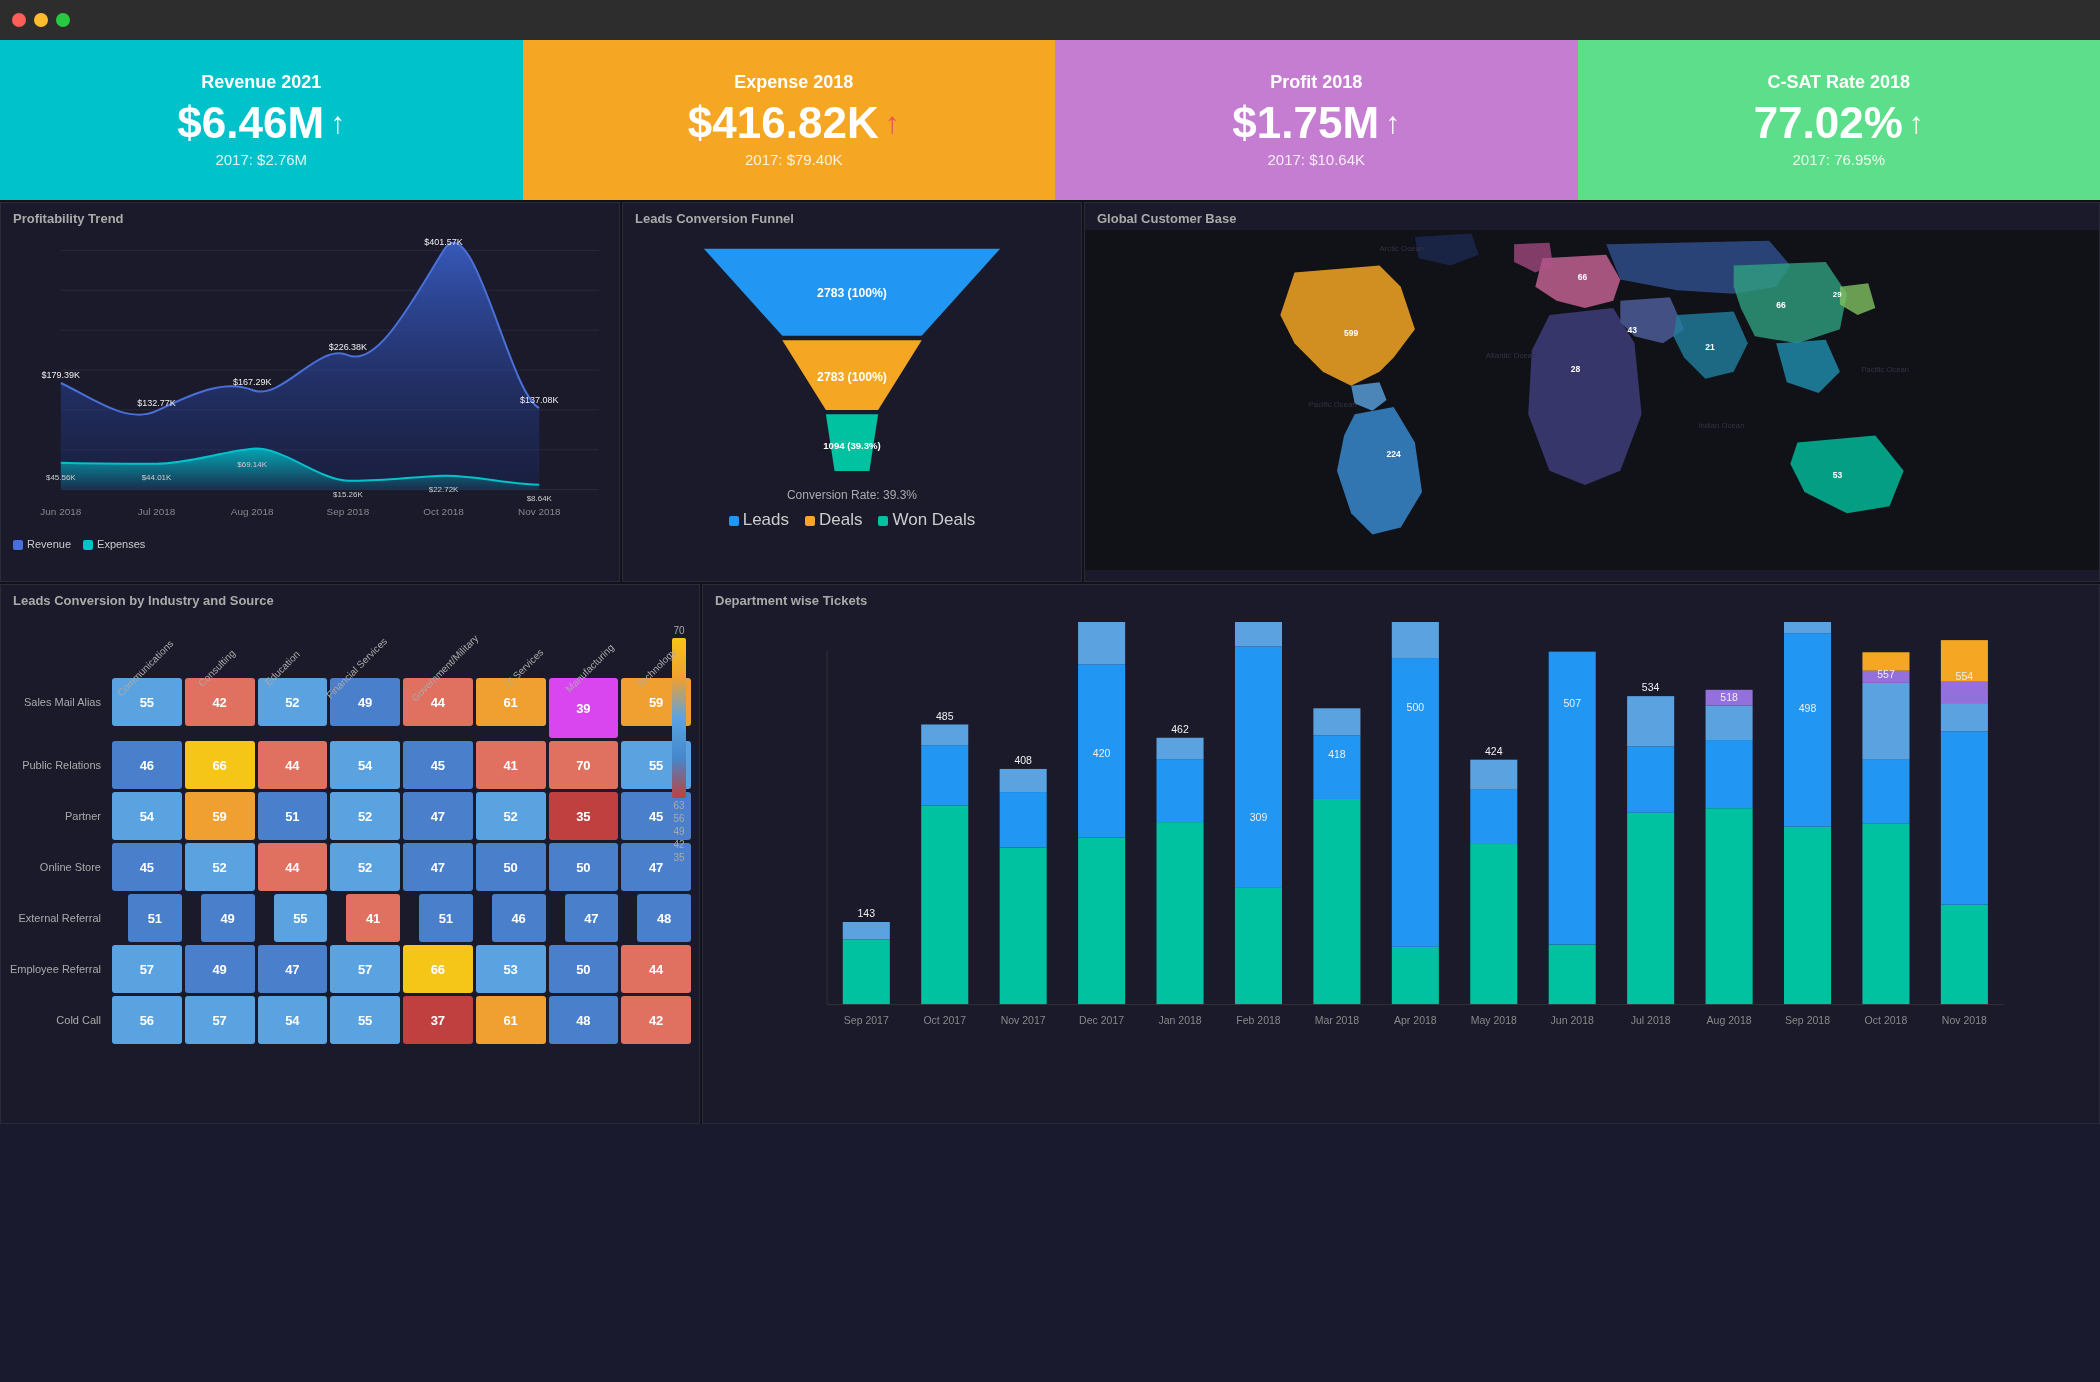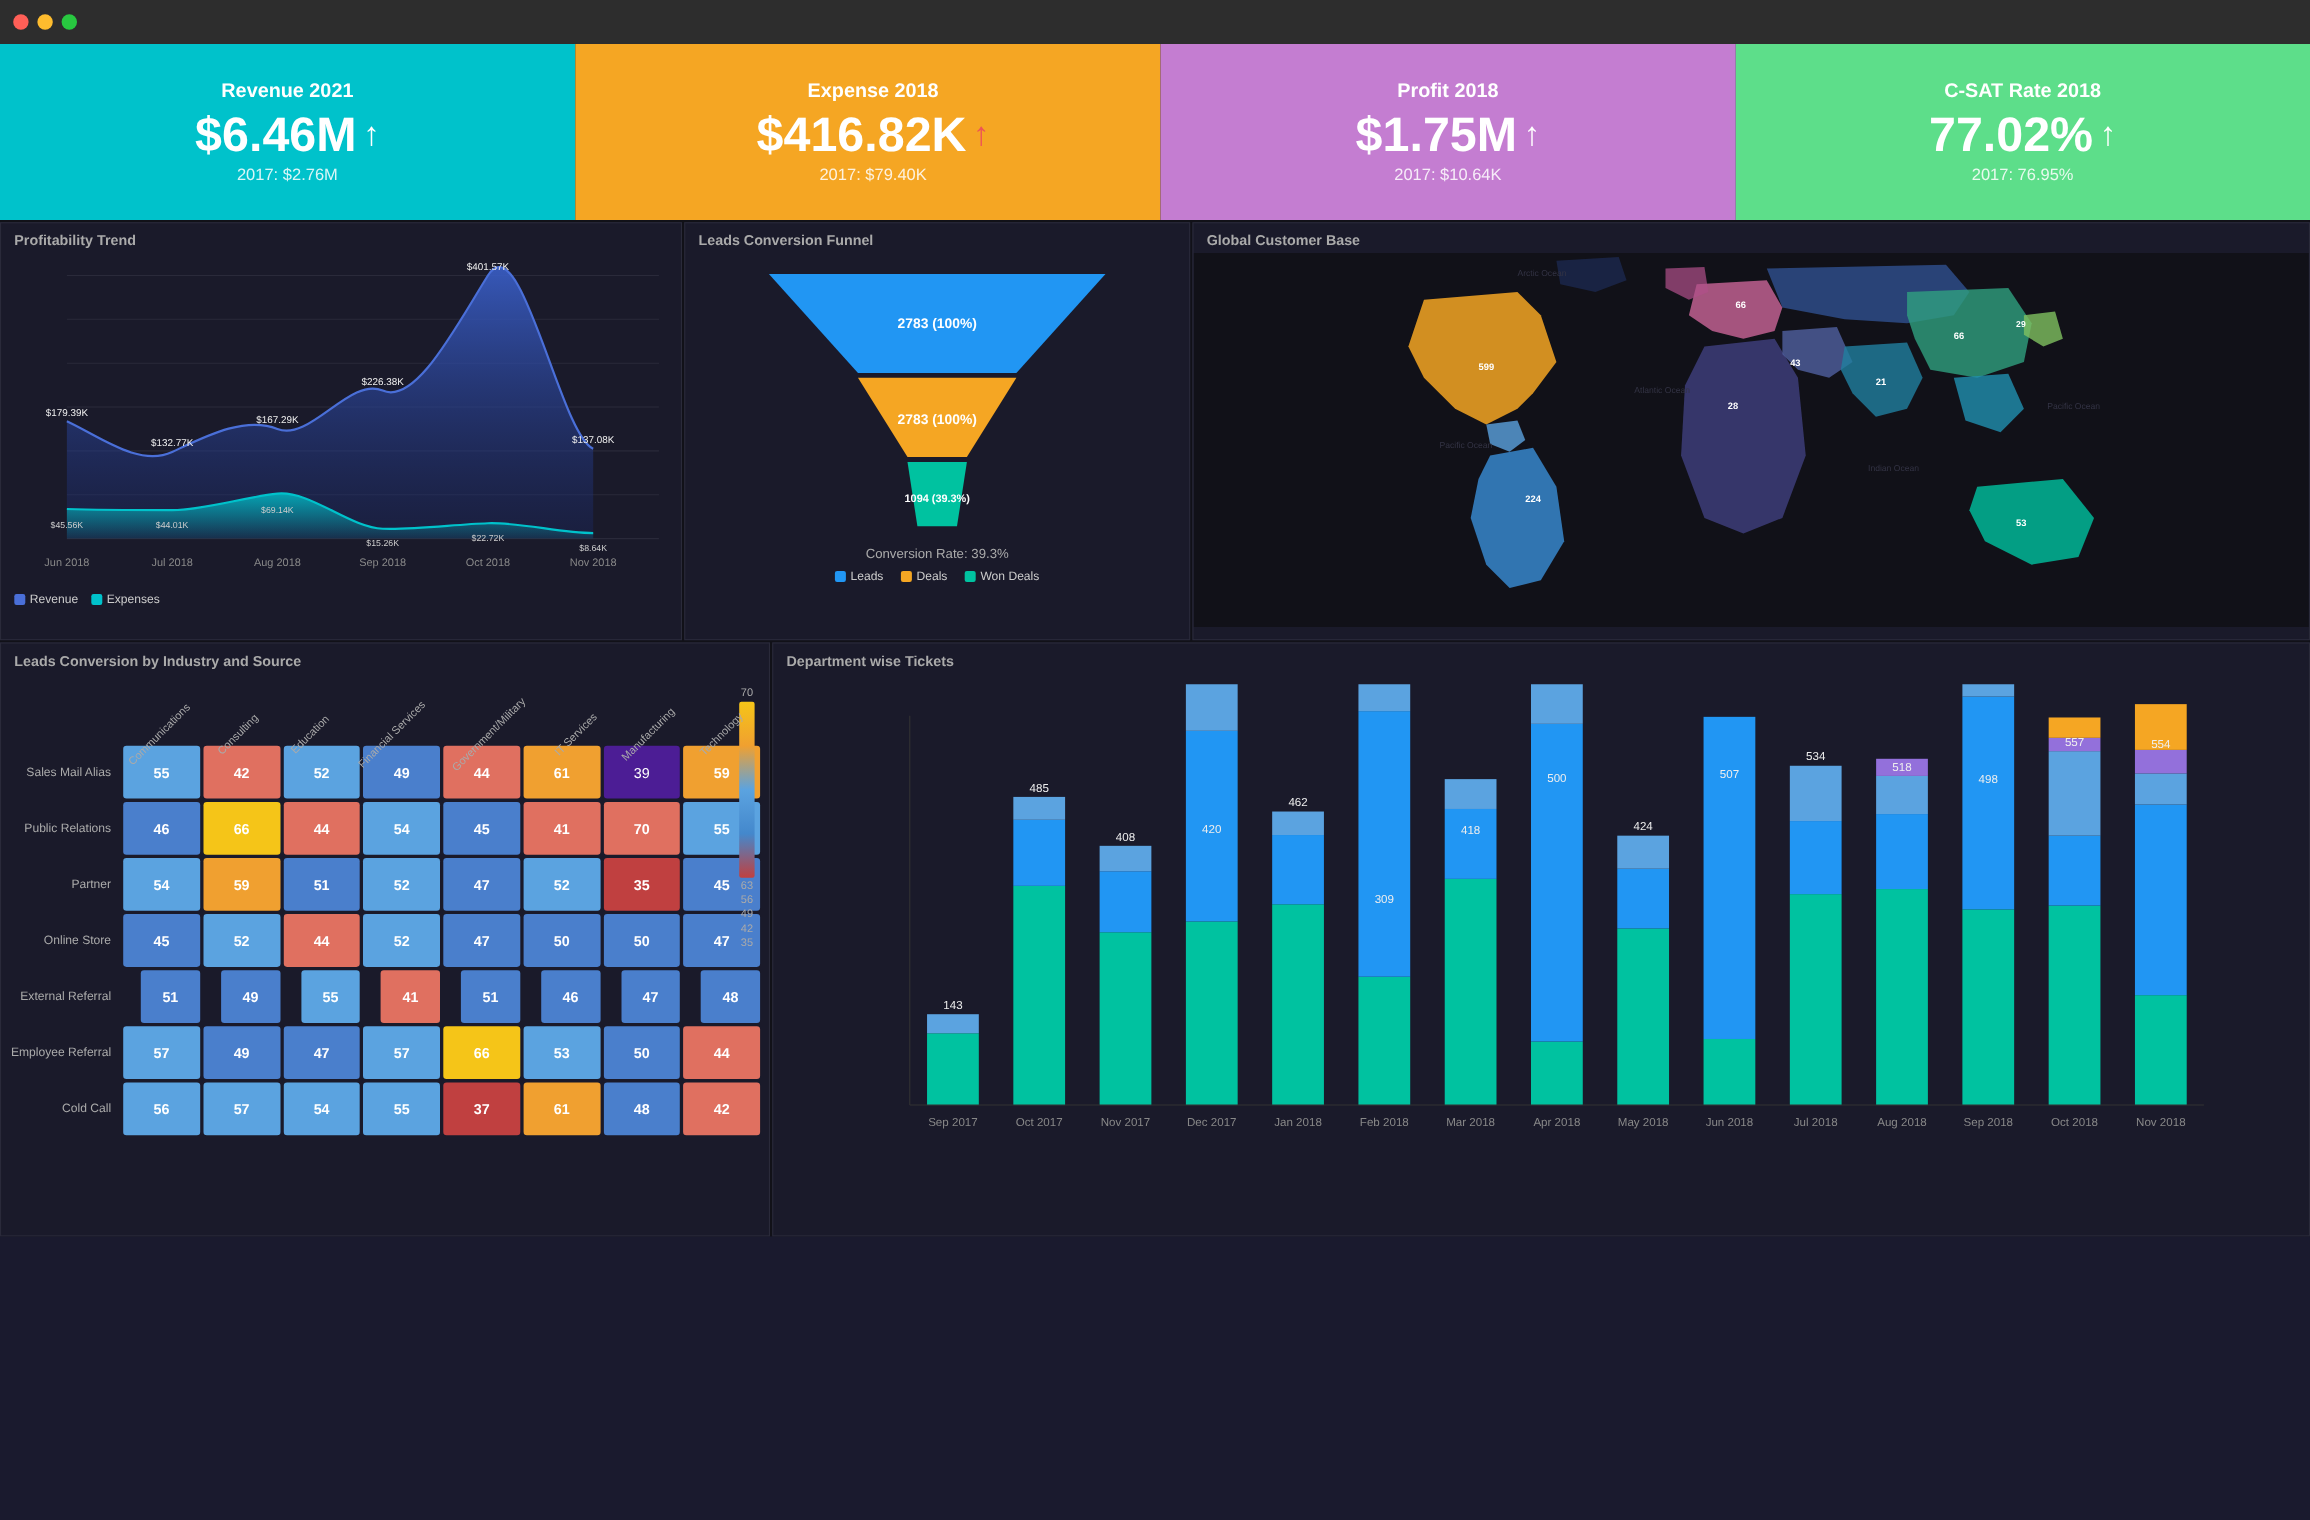--- a/index.html
+++ b/index.html
@@ -83,21 +83,21 @@
     
     .funnel-container {
       display: flex;
       flex-direction: column;
       align-items: center;
       padding: 10px 20px;
       height: 310px;
       position: relative;
     }
     .funnel-legend {
-      display: flex; gap: 16px; font-size: 11px; color: #ccc; margin-top: 8px;
+      display: flex; gap: 16px; font-size: 17px; color: #ccc; margin-top: 8px;
     }
     .legend-dot { width: 10px; height: 10px; border-radius: 2px; display: inline-block; margin-right: 4px; vertical-align: middle; }
 
     
     .map-container {
       width: 100%;
       height: 340px;
       position: relative;
       overflow: hidden;
     }
@@ -376,21 +376,21 @@
             </div>
           </div>
           <div style="display: grid; grid-template-columns: 100px repeat(8, 1fr); gap: 3px; margin-bottom: 3px;">
             <div style="height: 48px; display: flex; align-items: center; justify-content: flex-end; padding-right: 8px; font-size: 11px; color: rgb(170, 170, 170); text-align: right;">Sales Mail Alias</div>
             <div style="height: 48px; display: flex; align-items: center; justify-content: center; border-radius: 3px; font-size: 13px; font-weight: bold; color: rgb(255, 255, 255); background: rgb(91, 163, 224);">55</div>
             <div style="height: 48px; display: flex; align-items: center; justify-content: center; border-radius: 3px; font-size: 13px; font-weight: bold; color: rgb(255, 255, 255); background: rgb(224, 112, 96);">42</div>
             <div style="height: 48px; display: flex; align-items: center; justify-content: center; border-radius: 3px; font-size: 13px; font-weight: bold; color: rgb(255, 255, 255); background: rgb(91, 163, 224);">52</div>
             <div style="height: 48px; display: flex; align-items: center; justify-content: center; border-radius: 3px; font-size: 13px; font-weight: bold; color: rgb(255, 255, 255); background: rgb(74, 127, 204);">49</div>
             <div style="height: 48px; display: flex; align-items: center; justify-content: center; border-radius: 3px; font-size: 13px; font-weight: bold; color: rgb(255, 255, 255); background: rgb(224, 112, 96);">44</div>
             <div style="height: 48px; display: flex; align-items: center; justify-content: center; border-radius: 3px; font-size: 13px; font-weight: bold; color: rgb(255, 255, 255); background: rgb(240, 160, 48);">61</div>
-            <div style="height: 48px; display: flex; align-items: center; justify-content: center; border-radius: 3px; font-size: 13px; font-weight: normal; color: rgb(255, 255, 255); background: #4c1d95;">39</div>
+            <div style="height: 60px; display: flex; align-items: center; justify-content: center; border-radius: 3px; font-size: 13px; font-weight: bold; color: rgb(255, 255, 255); background: #d946ef;">39</div>
             <div style="height: 48px; display: flex; align-items: center; justify-content: center; border-radius: 3px; font-size: 13px; font-weight: bold; color: rgb(255, 255, 255); background: rgb(240, 160, 48);">59</div>
           </div>
           <div style="display: grid; grid-template-columns: 100px repeat(8, 1fr); gap: 3px; margin-bottom: 3px;">
             <div style="height: 48px; display: flex; align-items: center; justify-content: flex-end; padding-right: 8px; font-size: 11px; color: rgb(170, 170, 170); text-align: right;">Public Relations</div>
             <div style="height: 48px; display: flex; align-items: center; justify-content: center; border-radius: 3px; font-size: 13px; font-weight: bold; color: rgb(255, 255, 255); background: rgb(74, 127, 204);">46</div>
             <div style="height: 48px; display: flex; align-items: center; justify-content: center; border-radius: 3px; font-size: 13px; font-weight: bold; color: rgb(255, 255, 255); background: rgb(245, 197, 24);">66</div>
             <div style="height: 48px; display: flex; align-items: center; justify-content: center; border-radius: 3px; font-size: 13px; font-weight: bold; color: rgb(255, 255, 255); background: rgb(224, 112, 96);">44</div>
             <div style="height: 48px; display: flex; align-items: center; justify-content: center; border-radius: 3px; font-size: 13px; font-weight: bold; color: rgb(255, 255, 255); background: rgb(91, 163, 224);">54</div>
             <div style="height: 48px; display: flex; align-items: center; justify-content: center; border-radius: 3px; font-size: 13px; font-weight: bold; color: rgb(255, 255, 255); background: rgb(74, 127, 204);">45</div>
             <div style="height: 48px; display: flex; align-items: center; justify-content: center; border-radius: 3px; font-size: 13px; font-weight: bold; color: rgb(255, 255, 255); background: rgb(224, 112, 96);">41</div>

